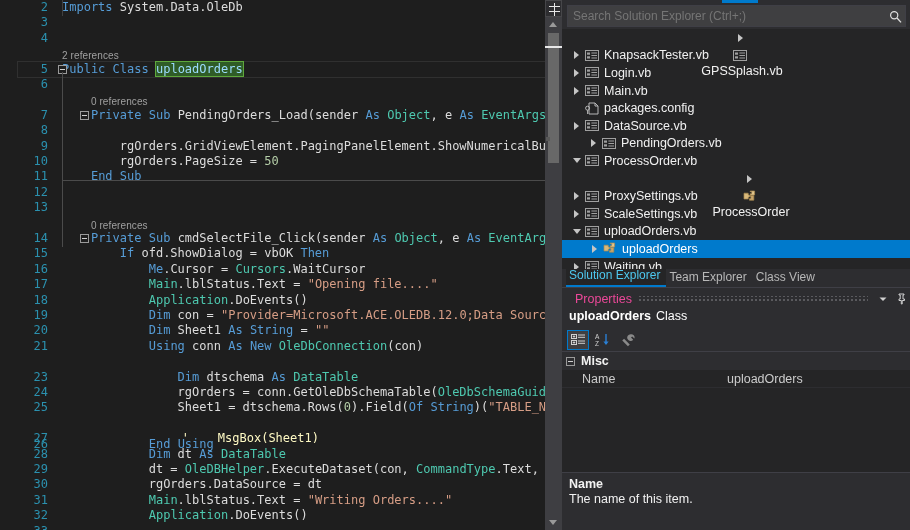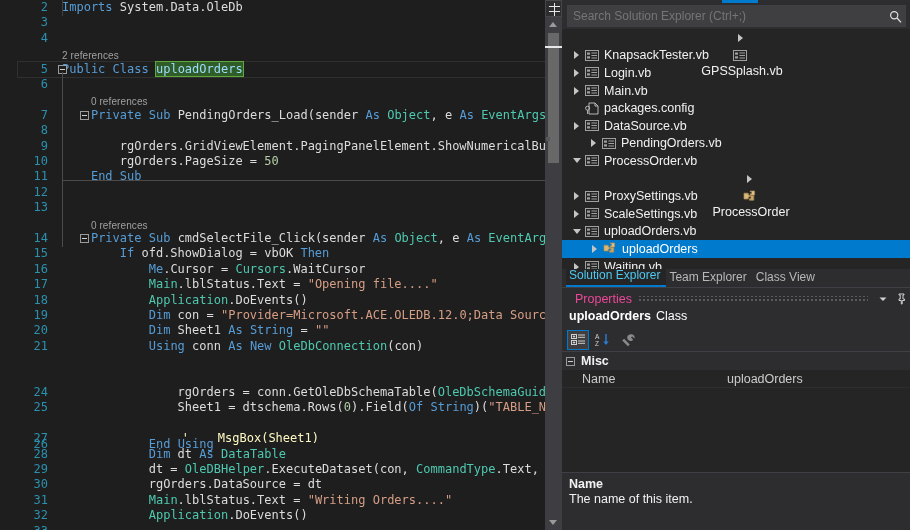--- a/index.html
+++ b/index.html
@@ -367,20 +367,21 @@
         <div class="code-line" style="top: 200.2px;"><span class="lnum">13</span><span class="ltext"></span></div>
         <div class="adorn" style="top: 217.6px; left: 90.88px;">0 references</div>
         <div class="code-line" style="top: 231px;"><span class="lnum">14</span><span class="ltext"><span class="pln">    </span><span class="kw">Private</span><span class="pln"> </span><span class="kw">Sub</span><span class="pln"> cmdSelectFile_Click(sender </span><span class="kw">As</span><span class="pln"> </span><span class="typ">Object</span><span class="pln">, e </span><span class="kw">As</span><span class="pln"> </span><span class="typ">EventArgs</span><span class="pln">) </span></span></div>
         <div class="code-line" style="top: 246.4px;"><span class="lnum">15</span><span class="ltext"><span class="pln">        </span><span class="kw">If</span><span class="pln"> ofd.ShowDialog = vbOK </span><span class="kw">Then</span></span></div>
         <div class="code-line" style="top: 261.8px;"><span class="lnum">16</span><span class="ltext"><span class="pln">            </span><span class="kw">Me</span><span class="pln">.Cursor = </span><span class="typ">Cursors</span><span class="pln">.WaitCursor</span></span></div>
         <div class="code-line" style="top: 277.2px;"><span class="lnum">17</span><span class="ltext"><span class="pln">            </span><span class="typ">Main</span><span class="pln">.lblStatus.Text = </span><span class="str">"Opening file...."</span></span></div>
         <div class="code-line" style="top: 292.6px;"><span class="lnum">18</span><span class="ltext"><span class="pln">            </span><span class="typ">Application</span><span class="pln">.DoEvents()</span></span></div>
         <div class="code-line" style="top: 308px;"><span class="lnum">19</span><span class="ltext"><span class="pln">            </span><span class="kw">Dim</span><span class="pln"> con = </span><span class="str">"Provider=Microsoft.ACE.OLEDB.12.0;Data Source="</span></span></div>
         <div class="code-line" style="top: 323.4px;"><span class="lnum">20</span><span class="ltext"><span class="pln">            </span><span class="kw">Dim</span><span class="pln"> Sheet1 </span><span class="kw">As</span><span class="pln"> </span><span class="kw">String</span><span class="pln"> = </span><span class="str">""</span></span></div>
         <div class="code-line" style="top: 338.8px;"><span class="lnum">21</span><span class="ltext"><span class="pln">            </span><span class="kw">Using</span><span class="pln"> conn </span><span class="kw">As</span><span class="pln"> </span><span class="kw">New</span><span class="pln"> </span><span class="typ">OleDbConnection</span><span class="pln">(con)</span></span></div>
+        <div class="code-line" style="top: 369.6px;"><span class="lnum">23</span><span class="ltext"><span class="pln">                </span><span class="kw">Dim</span><span class="pln"> dtschema </span><span class="kw">As</span><span class="pln"> </span><span class="typ">DataTable</span></span></div>
         <div class="code-line" style="top: 385px;"><span class="lnum">24</span><span class="ltext"><span class="pln">                rgOrders = conn.GetOleDbSchemaTable(</span><span class="typ">OleDbSchemaGuid</span><span class="pln">.Tables</span></span></div>
         <div class="code-line" style="top: 400.4px;"><span class="lnum">25</span><span class="ltext"><span class="pln">                Sheet1 = dtschema.Rows(</span><span class="num">0</span><span class="pln">).Field(</span><span class="kw">Of</span><span class="pln"> </span><span class="kw">String</span><span class="pln">)(</span><span class="str">"TABLE_NAME"</span></span></div>
         <div class="code-line" style="top: 437px;"><span class="lnum">26</span><span class="ltext"><span class="pln">            </span><span class="kw">End</span><span class="pln"> </span><span class="kw">Using</span></span></div>
         <div class="code-line" style="top: 431.2px;"><span class="lnum">27</span><span class="ltext"><span class="pln">            </span><span class="cmt">'    MsgBox(Sheet1)</span></span></div>
         <div class="code-line" style="top: 446.6px;"><span class="lnum">28</span><span class="ltext"><span class="pln">            </span><span class="kw">Dim</span><span class="pln"> dt </span><span class="kw">As</span><span class="pln"> </span><span class="typ">DataTable</span></span></div>
         <div class="code-line" style="top: 462px;"><span class="lnum">29</span><span class="ltext"><span class="pln">            dt = </span><span class="typ">OleDBHelper</span><span class="pln">.ExecuteDataset(con, </span><span class="typ">CommandType</span><span class="pln">.Text, </span><span class="str">"Select</span></span></div>
         <div class="code-line" style="top: 477.4px;"><span class="lnum">30</span><span class="ltext"><span class="pln">            rgOrders.DataSource = dt</span></span></div>
         <div class="code-line" style="top: 492.8px;"><span class="lnum">31</span><span class="ltext"><span class="pln">            </span><span class="typ">Main</span><span class="pln">.lblStatus.Text = </span><span class="str">"Writing Orders...."</span></span></div>
         <div class="code-line" style="top: 508.2px;"><span class="lnum">32</span><span class="ltext"><span class="pln">            </span><span class="typ">Application</span><span class="pln">.DoEvents()</span></span></div>
         <div class="code-line" style="top: 523.6px;"><span class="lnum">33</span><span class="ltext"></span></div>

